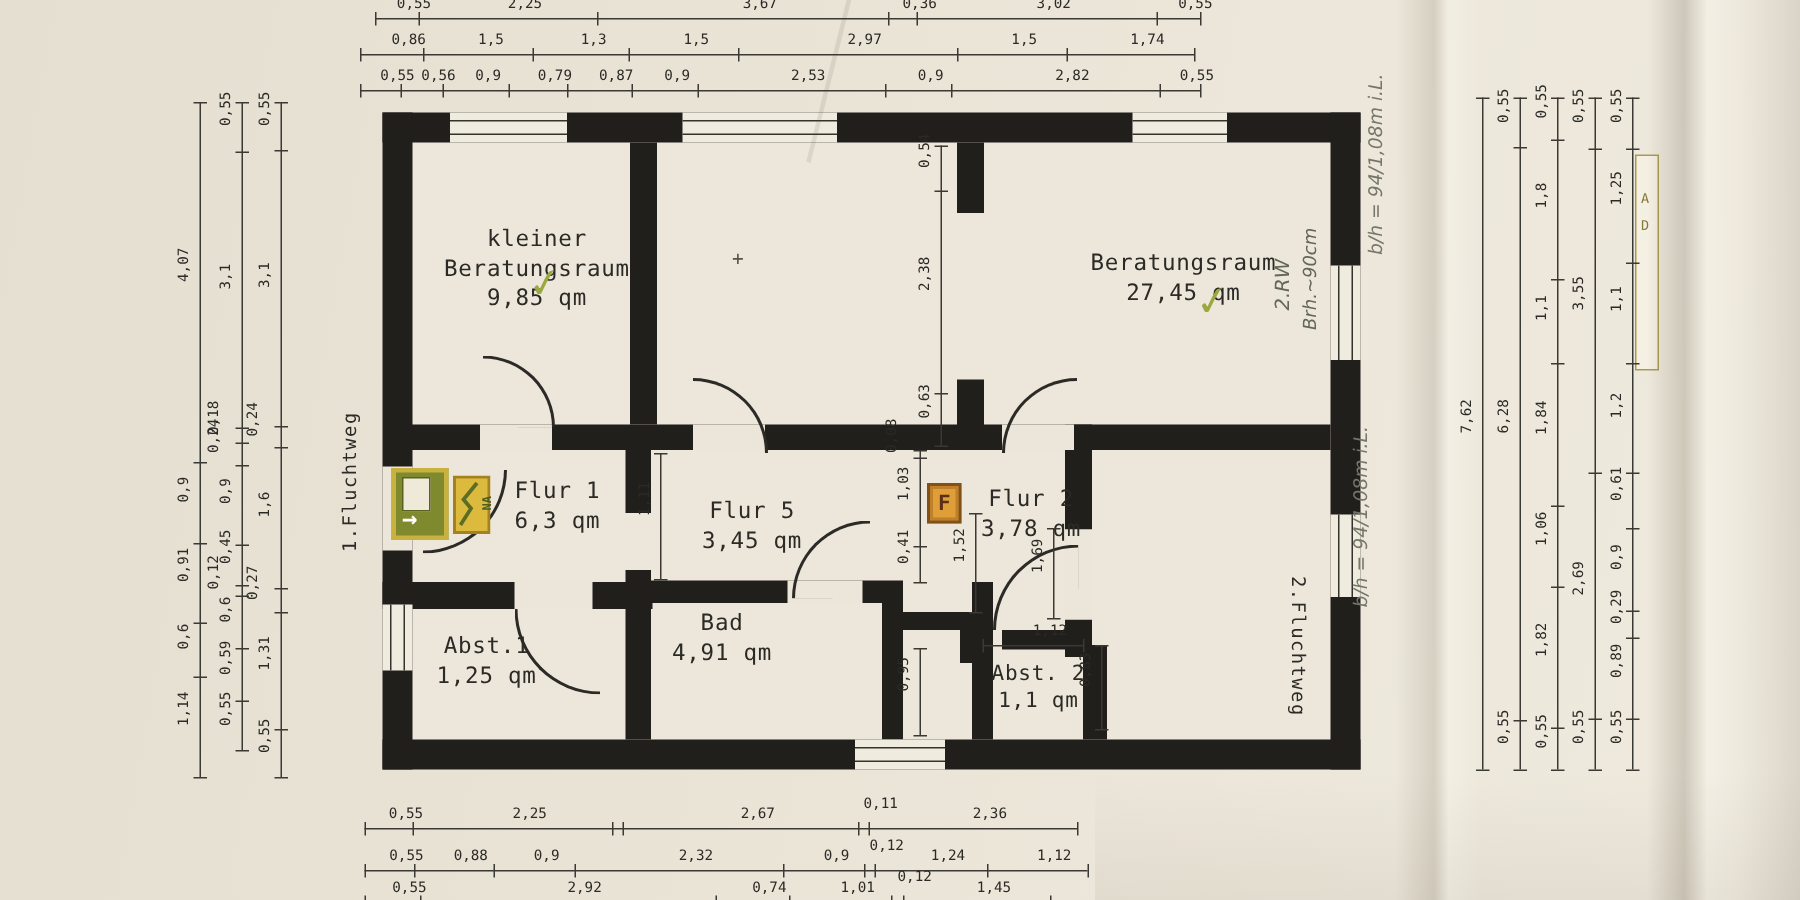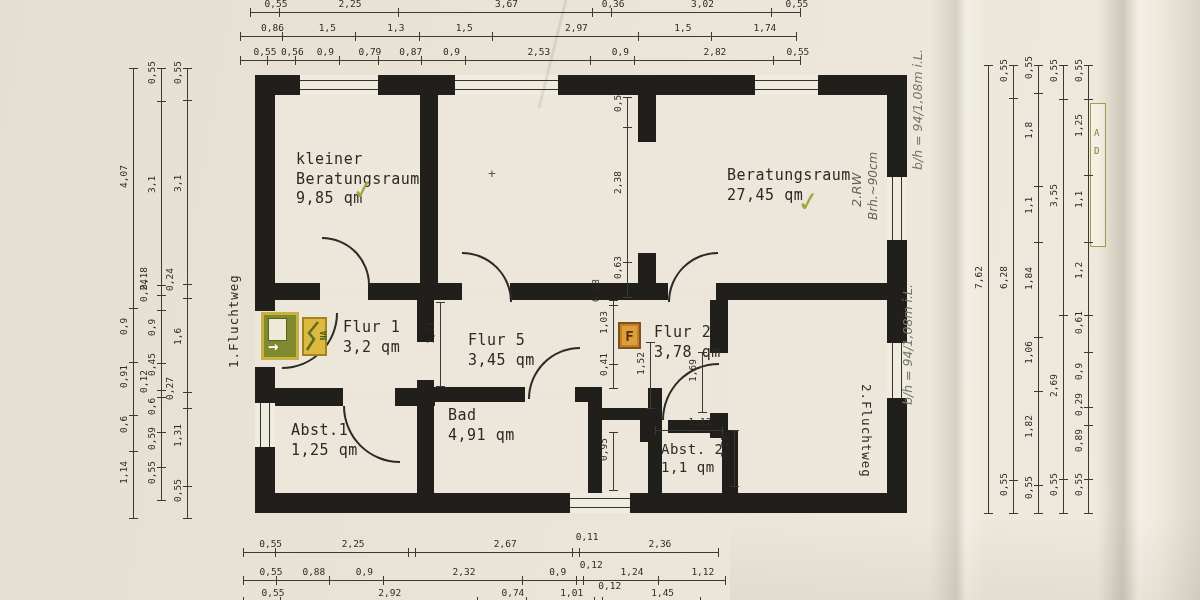--- a/index.html
+++ b/index.html
@@ -12,21 +12,21 @@
   .win{position:absolute;background:#f0ebdf;}
   .win.h::before,.win.h::after{content:"";position:absolute;left:0;right:0;height:1px;background:#34322d;}
   .win.h::before{top:5px}.win.h::after{bottom:5px}
   .win.v::before,.win.v::after{content:"";position:absolute;top:0;bottom:0;width:1px;background:#34322d;}
   .win.v::before{left:5px}.win.v::after{right:5px}
   .arc{position:absolute;border-color:#2b2a26;}
   .arc.tr{border-top:2px solid #2b2a26;border-right:2px solid #2b2a26;border-top-right-radius:100% 100%;}
   .arc.tl{border-top:2px solid #2b2a26;border-left:2px solid #2b2a26;border-top-left-radius:100% 100%;}
   .arc.br{border-bottom:2px solid #2b2a26;border-right:2px solid #2b2a26;border-bottom-right-radius:100% 100%;}
   .arc.bl{border-bottom:2px solid #2b2a26;border-left:2px solid #2b2a26;border-bottom-left-radius:100% 100%;}
-  .rlabel{position:absolute;font-size:15px;line-height:1.3;letter-spacing:.5px;white-space:nowrap;}
+  .rlabel{position:absolute;font-size:15px;line-height:1.3;letter-spacing:.5px;white-space:nowrap;text-align:center;}
   .rlabel.small{font-size:14px;}
   .check{position:absolute;color:#9aa83f;font-size:27px;font-family:"DejaVu Sans",sans-serif;transform:rotate(-8deg);font-weight:bold;}
   .anchor{position:absolute;width:0;height:0;}
   .anchor>span{display:block;white-space:nowrap;}
   .rotccw>span{transform:translate(-50%,-50%) rotate(-90deg);}
   .rotcw>span{transform:translate(-50%,-50%) rotate(90deg);}
   .printedv{font-size:12.5px;letter-spacing:1px;}
   .hand{font-family:"DejaVu Sans","Liberation Sans",sans-serif;font-style:italic;color:#63675ا;}
   .hand{color:#636754;}
   .pencil{color:#75776a;}
@@ -107,21 +107,21 @@
   <span class="check" style="left:352px;top:174px;">✓</span>
 
   <div class="rlabel" style="left:727px;top:166px;">
     <div>Beratungsraum</div>
     <div>27,45 qm</div>
   </div>
   <span class="check" style="left:797px;top:186px;">✓</span>
 
   <div class="rlabel" style="left:343px;top:318px;">
     <div>Flur 1</div>
-    <div>3,2 qm</div>
+    <div>6,3 qm</div>
   </div>
   <div class="rlabel" style="left:468px;top:331px;">
     <div>Flur 5</div>
     <div>3,45 qm</div>
   </div>
   <div class="rlabel" style="left:654px;top:323px;">
     <div>Flur 2</div>
     <div>3,78 qm</div>
   </div>
   <div class="rlabel" style="left:448px;top:406px;">

